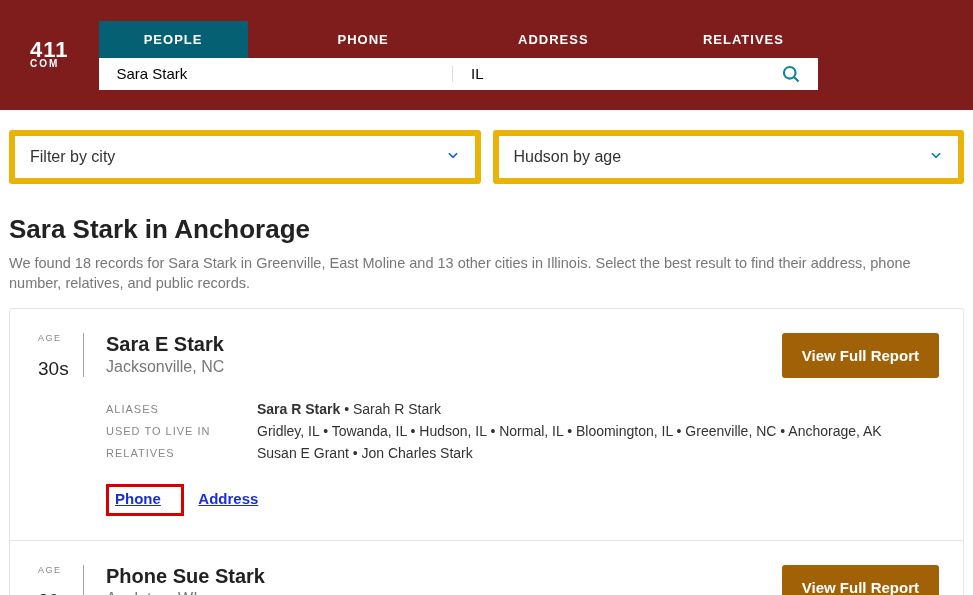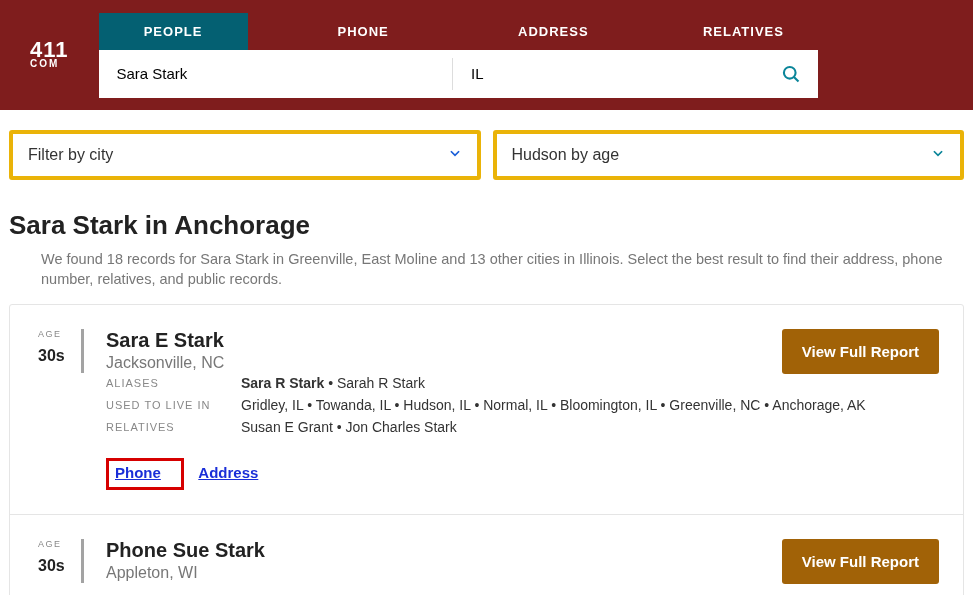--- a/index.html
+++ b/index.html
@@ -4,44 +4,44 @@
 <style>
 * { box-sizing: border-box; margin: 0; padding: 0; }
 body { font-family: "Segoe UI", Arial, sans-serif; background: #fff; color: #333; width: 973px; }
 .header { background: #7f1d1d; height: 110px; display: flex; align-items: center; padding-left: 30px; }
 .logo { color: #fff; font-weight: 900; font-size: 22px; line-height: 0.85; letter-spacing: 1px; margin-right: 30px; }
 .logo .sub { font-size: 10px; font-weight: 700; letter-spacing: 2px; display: block; }
 .search-area { flex: 1; padding-right: 155px; }
 .tabs { display: flex; gap: 41px; }
 .tab { flex: 1; text-align: center; color: #fff; font-size: 13px; font-weight: 600; letter-spacing: 1px; padding: 11px 0; cursor: pointer; }
 .tab.active { background: #046072; }
-.search-bar { background: #fff; display: flex; height: 48px; }
+.search-bar { background: #fff; display: flex; height: 32px; }
 .search-input { border: none; outline: none; font-size: 15px; padding: 0 18px; flex: 1; }
 .search-divider { width: 1px; background: #ddd; margin: 8px 0; }
 .search-state { border: none; outline: none; font-size: 15px; padding: 0 18px; width: 310px; }
 .search-btn { width: 55px; background: #fff; border: none; cursor: pointer; display: flex; align-items: center; justify-content: center; }
 .search-btn svg { width: 20px; height: 20px; stroke: #0a8599; }
 .content { padding: 20px 9px 0; }
 .filters { display: flex; gap: 12px; }
-.filter { flex: 1; border: 4px solid #eab308; border-radius: 3px; padding: 12px 15px; display: flex; align-items: center; justify-content: space-between; cursor: pointer; font-size: 16px; color: #333; }
+.filter { flex: 1; border: 6px solid #eab308; border-radius: 3px; padding: 12px 15px; display: flex; align-items: center; justify-content: space-between; cursor: pointer; font-size: 16px; color: #333; }
 .filter .chev { color: #1a5ed8; }
 .filter:last-child .chev { color: #0a8599; }
 .title-block { margin-top: 30px; }
 .page-title { font-size: 26px; font-weight: 700; color: #222; }
-.page-sub { color: #777; font-size: 14.5px; margin-top: 8px; line-height: 1.4; margin-left: 32px; }
+.page-sub { color: #777; font-size: 14.5px; margin-top: 8px; line-height: 1.4; }
 .results { border: 1px solid #e5e5e5; border-radius: 3px; margin-top: 14px; }
 .card { padding: 24px 28px 24px 28px; display: flex; position: relative; border-bottom: 1px solid #e5e5e5; }
 .card:last-child { border-bottom: none; }
-.age-col { width: 46px; border-right: 3px solid #a3a3a3; padding-right: 10px; height: 44px; }
+.age-col { width: 46px; border-right: 1px solid #a3a3a3; padding-right: 10px; height: 44px; }
 .age-label { font-size: 9px; color: #888; letter-spacing: 1.5px; }
-.age-val { font-size: 16px; font-weight: 700; color: #222; margin-top: 8px; }
+.age-val { font-size: 19px; font-weight: 400; color: #222; margin-top: 15px; }
 .main-col { padding-left: 22px; flex: 1; }
 .name { font-size: 20px; font-weight: 700; color: #222; }
 .loc { font-size: 16px; color: #777; margin-top: 2px; }
-.meta { display: flex; }
+.meta { margin-top: 22px; display: flex; gap: 16px; }
 .meta-labels { width: 135px; font-size: 11px; color: #888; letter-spacing: 1px; line-height: 22px; }
 .meta-vals { font-size: 14px; color: #333; line-height: 22px; }
 .meta-vals .bold { font-weight: 700; }
 .links { margin-top: 20px; }
 .links a { color: #1a2ed8; font-size: 15px; font-weight: 600; text-decoration: underline; margin-right: 14px; }
 .phone-box { border: 3px solid #d60000; padding: 3px 6px 5px; display: inline-block; margin-right: 10px; }
 .report-btn { position: absolute; right: 24px; top: 24px; background: #a16207; color: #fff; font-weight: 700; font-size: 15px; border: none; border-radius: 3px; padding: 14px 20px; cursor: pointer; }
 </style>
 </head>
 <body>

